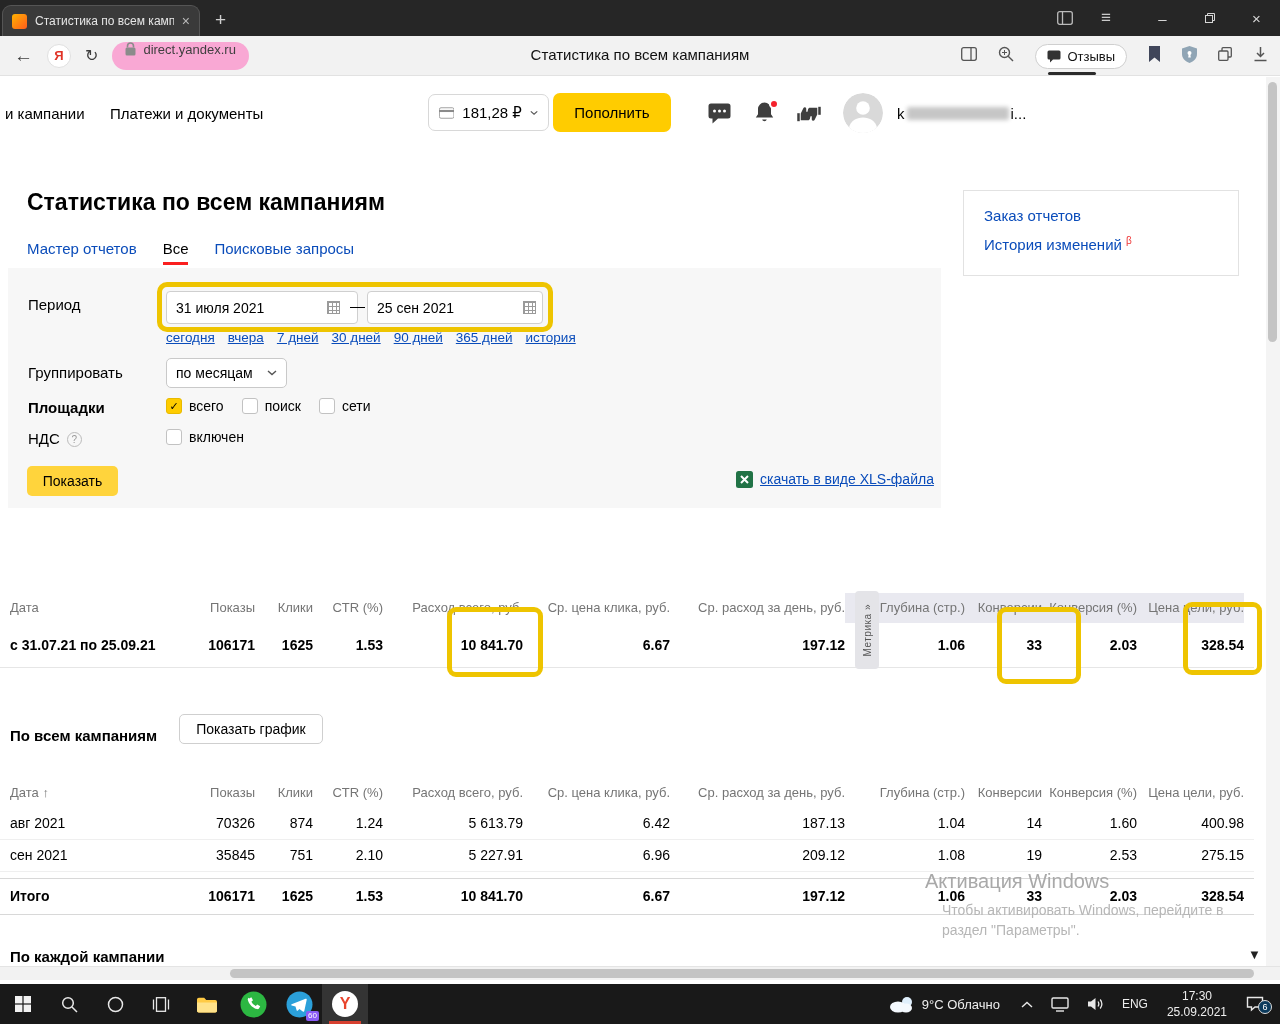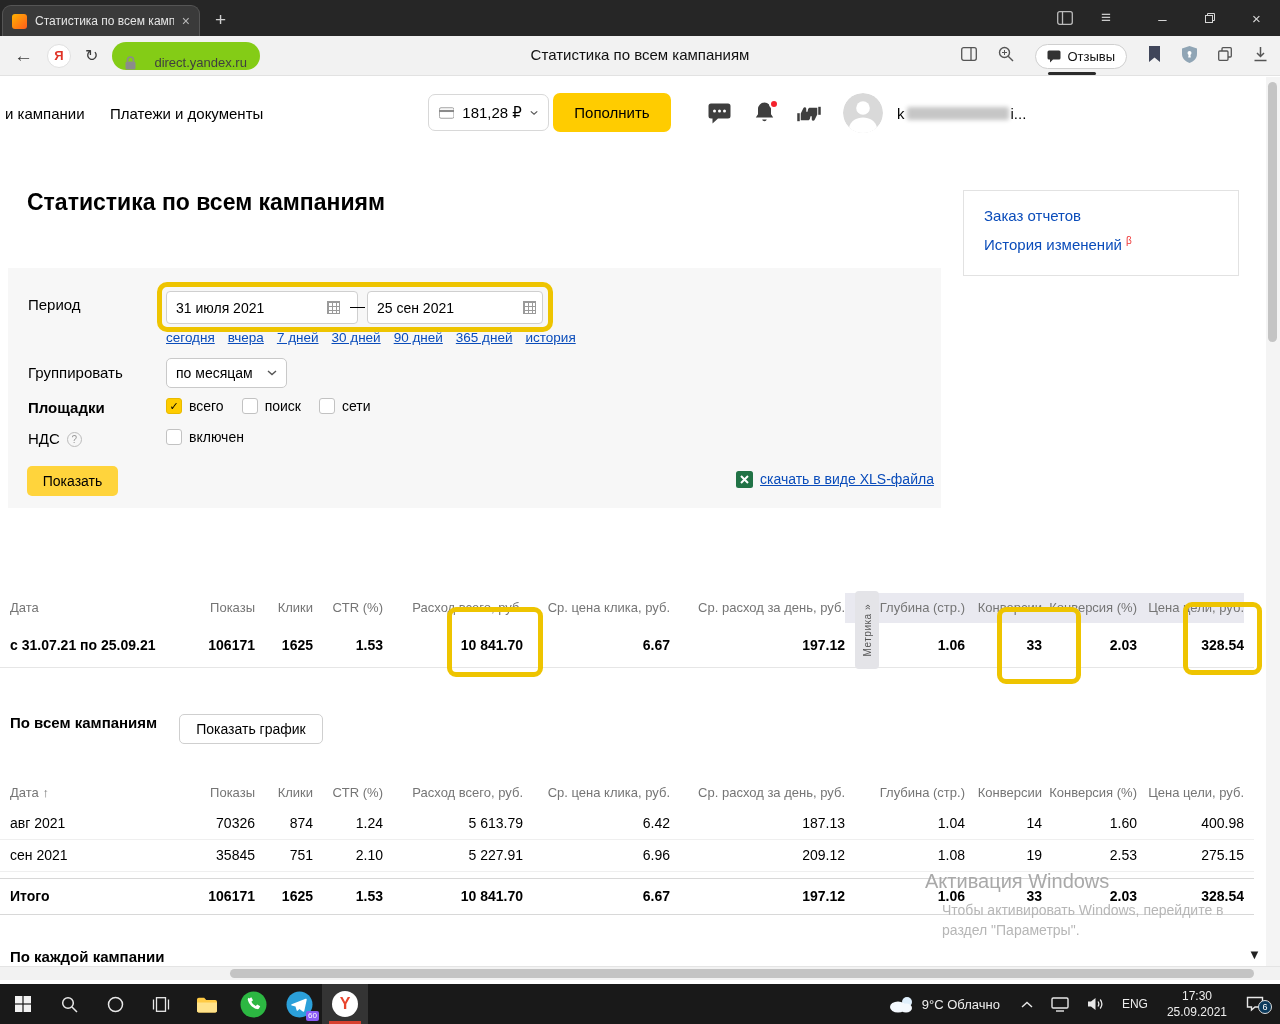--- a/index.html
+++ b/index.html
@@ -24,22 +24,22 @@
   .winbtn { width:47px; height:36px; display:flex; align-items:center; justify-content:center;
     color:#d6d6d6; font-size:15px; }
 
   
   #toolbar { position:absolute; top:36px; left:0; width:1280px; height:40px; background:#f2f2f2;
     border-bottom:1px solid #e2e2e2; display:flex; align-items:center; padding:0 14px; gap:14px; }
   .back { font-size:19px; color:#3c3c3c; line-height:1; }
   .ya-btn { width:24px; height:24px; border-radius:50%; background:#fff; border:1px solid #e0e0e0;
     color:#e03226; font-weight:bold; font-size:13px; display:flex; align-items:center; justify-content:center; }
   .refresh { font-size:16px; color:#3c3c3c; line-height:1; }
-  .addr { height:28px; background:#84cc16; border-radius:14px; display:flex; align-items:flex-end;
-    gap:18px; padding:0 13px; }
+  .addr { height:28px; background:#f9a8d4; border-radius:14px; display:flex; align-items:flex-start;
+    gap:7px; padding:0 13px; }
   .addr-text { font-size:13px; color:#3f3f3f; }
   #tb-title { position:absolute; left:50%; top:10px; transform:translateX(-50%); font-size:15px; color:#111; white-space:nowrap; }
   .tb-right { position:absolute; right:12px; top:0; height:40px; display:flex; align-items:center; gap:21px; }
   .reviews-chip { display:flex; align-items:center; gap:6px; background:#fff; border:1px solid #cfcfcf;
     border-radius:14px; height:25px; padding:0 11px; font-size:13px; color:#111; position:relative; }
   .reviews-chip::after { content:""; position:absolute; left:12px; bottom:-7px; width:48px; height:3px;
     background:#2b2b2b; border-radius:2px; }
 
   
   #topnav { position:absolute; top:90px; left:0; width:1256px; height:50px; }
@@ -122,21 +122,21 @@
   .total-row > span { line-height:35px; font-size:14px; font-weight:bold; }
   #metrika { position:absolute; left:855px; top:-2px; width:24px; height:78px; background:#e4e4e8;
     border-radius:4px; display:flex; align-items:center; justify-content:center; z-index:2; }
   #metrika span { writing-mode:vertical-rl; transform:rotate(180deg); font-size:10px; color:#555;
     letter-spacing:.5px; white-space:nowrap; }
   .hl { position:absolute; border:5px solid var(--hl); border-radius:9px; z-index:6; pointer-events:none; }
   #hl-cost { left:447px; top:607px; width:96px; height:70px; }
   #hl-conv { left:997px; top:607px; width:84px; height:77px; }
   #hl-price { left:1183px; top:602px; width:79px; height:73px; }
 
-  #campaigns { position:absolute; left:10px; top:714px; display:flex; align-items:flex-start; gap:22px; }
+  #campaigns { position:absolute; left:10px; top:714px; display:flex; align-items:flex-end; gap:22px; }
   #campaigns h2 { font-size:15px; font-weight:bold; }
   .chart-btn { height:30px; padding:0 16px; border:1px solid #cfcfcf; border-radius:5px; background:#fff;
     font-size:14px; font-family:inherit; }
 
   
   #watermark { position:absolute; left:925px; top:870px; width:325px; }
   #wm1 { font-size:20px; color:#a9a9a9; margin-bottom:7px; }
   .wm-small { font-size:14px; color:#b6b6b6; line-height:1.45;margin-left:17px; }
   #next-sec { position:absolute; left:10px; top:948px; font-size:15px; font-weight:bold; }
 
@@ -308,20 +308,25 @@
     </span>
   </div>
 
   <h1 id="page-title">Статистика по всем кампаниям</h1>
 
   <div id="sidebar-card">
     <a class="sc-link">Заказ отчетов</a>
     <a class="sc-link"><span>История изменений</span> <sup class="beta">β</sup></a>
   </div>
 
+  <nav id="tabs">
+    <span class="tab-link">Мастер отчетов</span>
+    <span class="tab-active">Все</span>
+    <span class="tab-link">Поисковые запросы</span>
+  </nav>
 
   <section id="panel">
     <span class="p-label" id="lbl-period">Период</span>
     <div class="date-hl"></div>
     <input class="date-input" id="date-from" readonly="" value="31 июля 2021" style="">
     <span class="cal" id="cal1"></span>
     <span class="date-dash">—</span>
     <input class="date-input" id="date-to" readonly="" value="25 сен 2021" style="">
     <span class="cal" id="cal2"></span>
 

